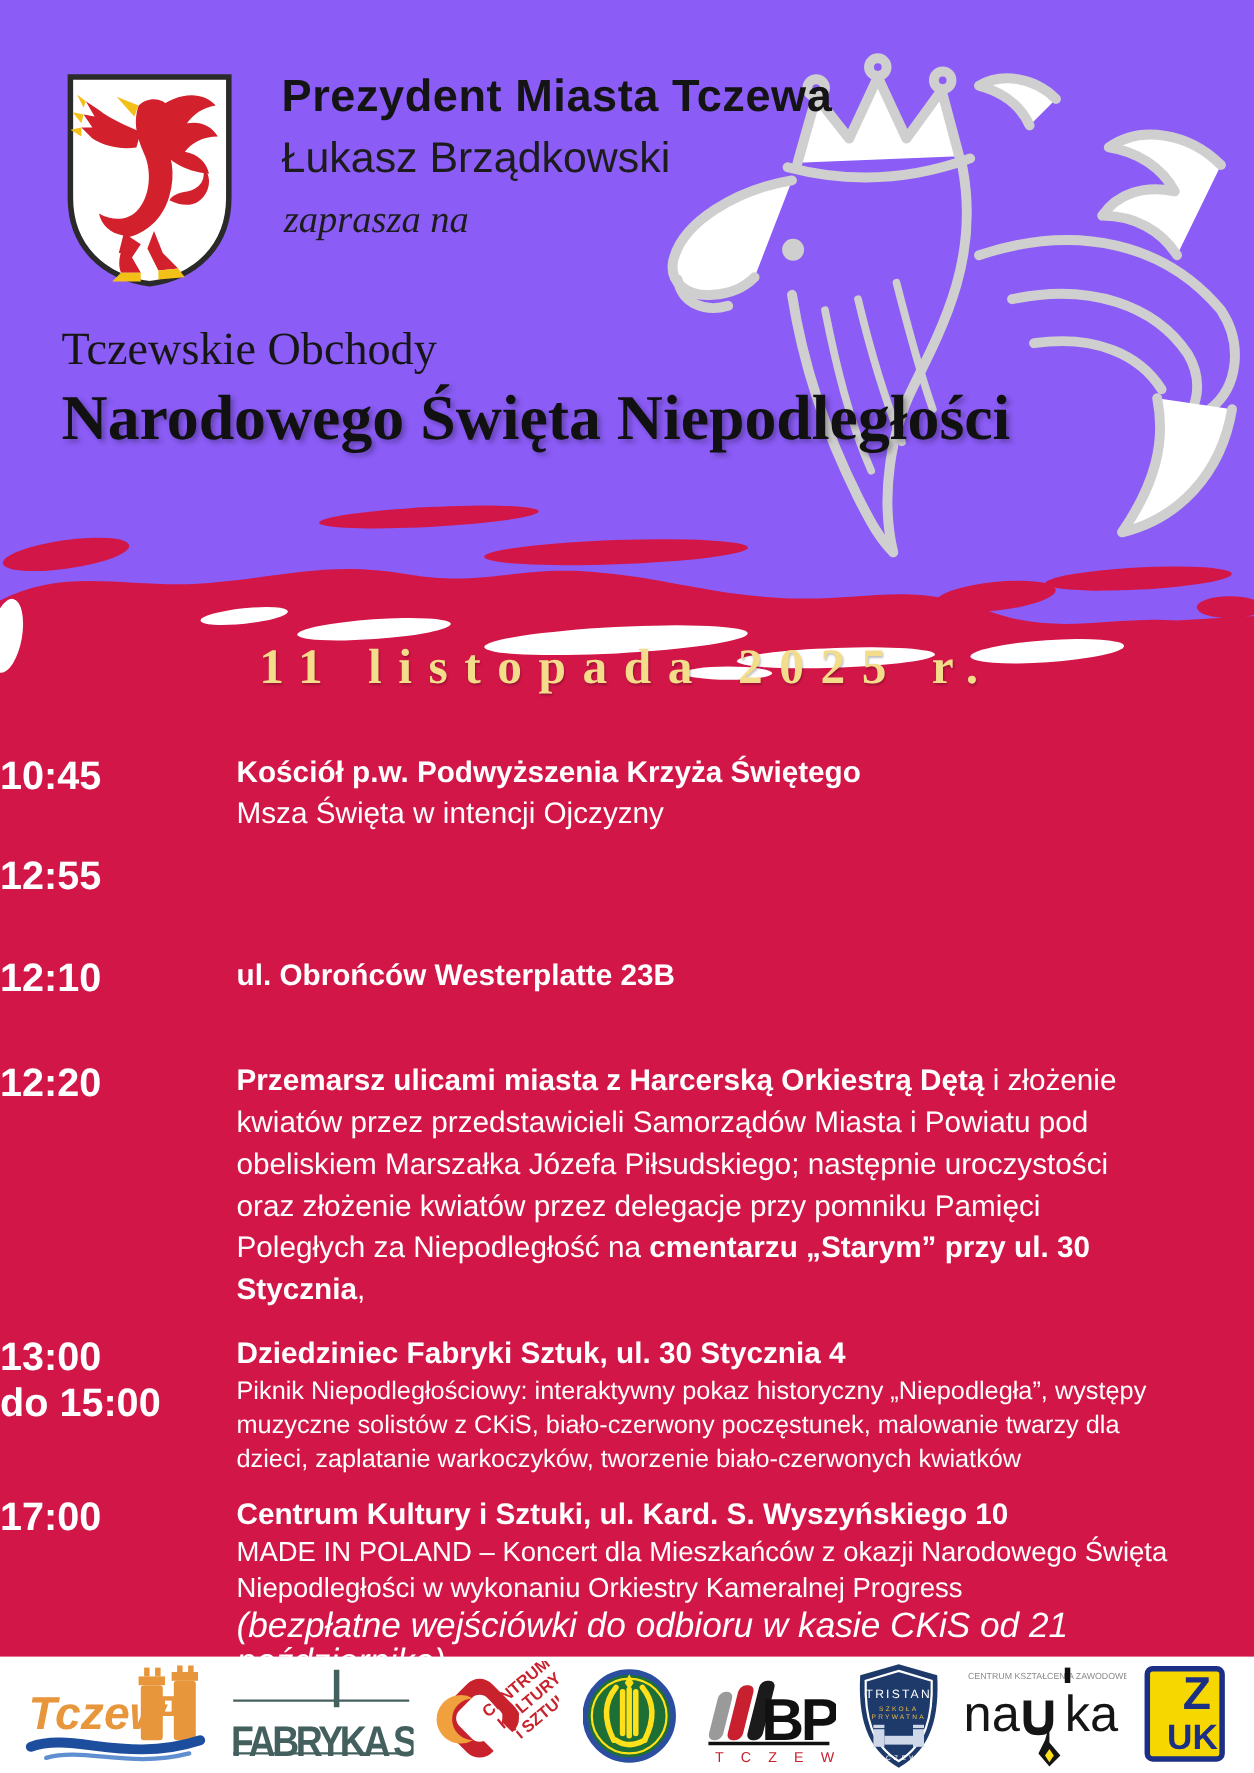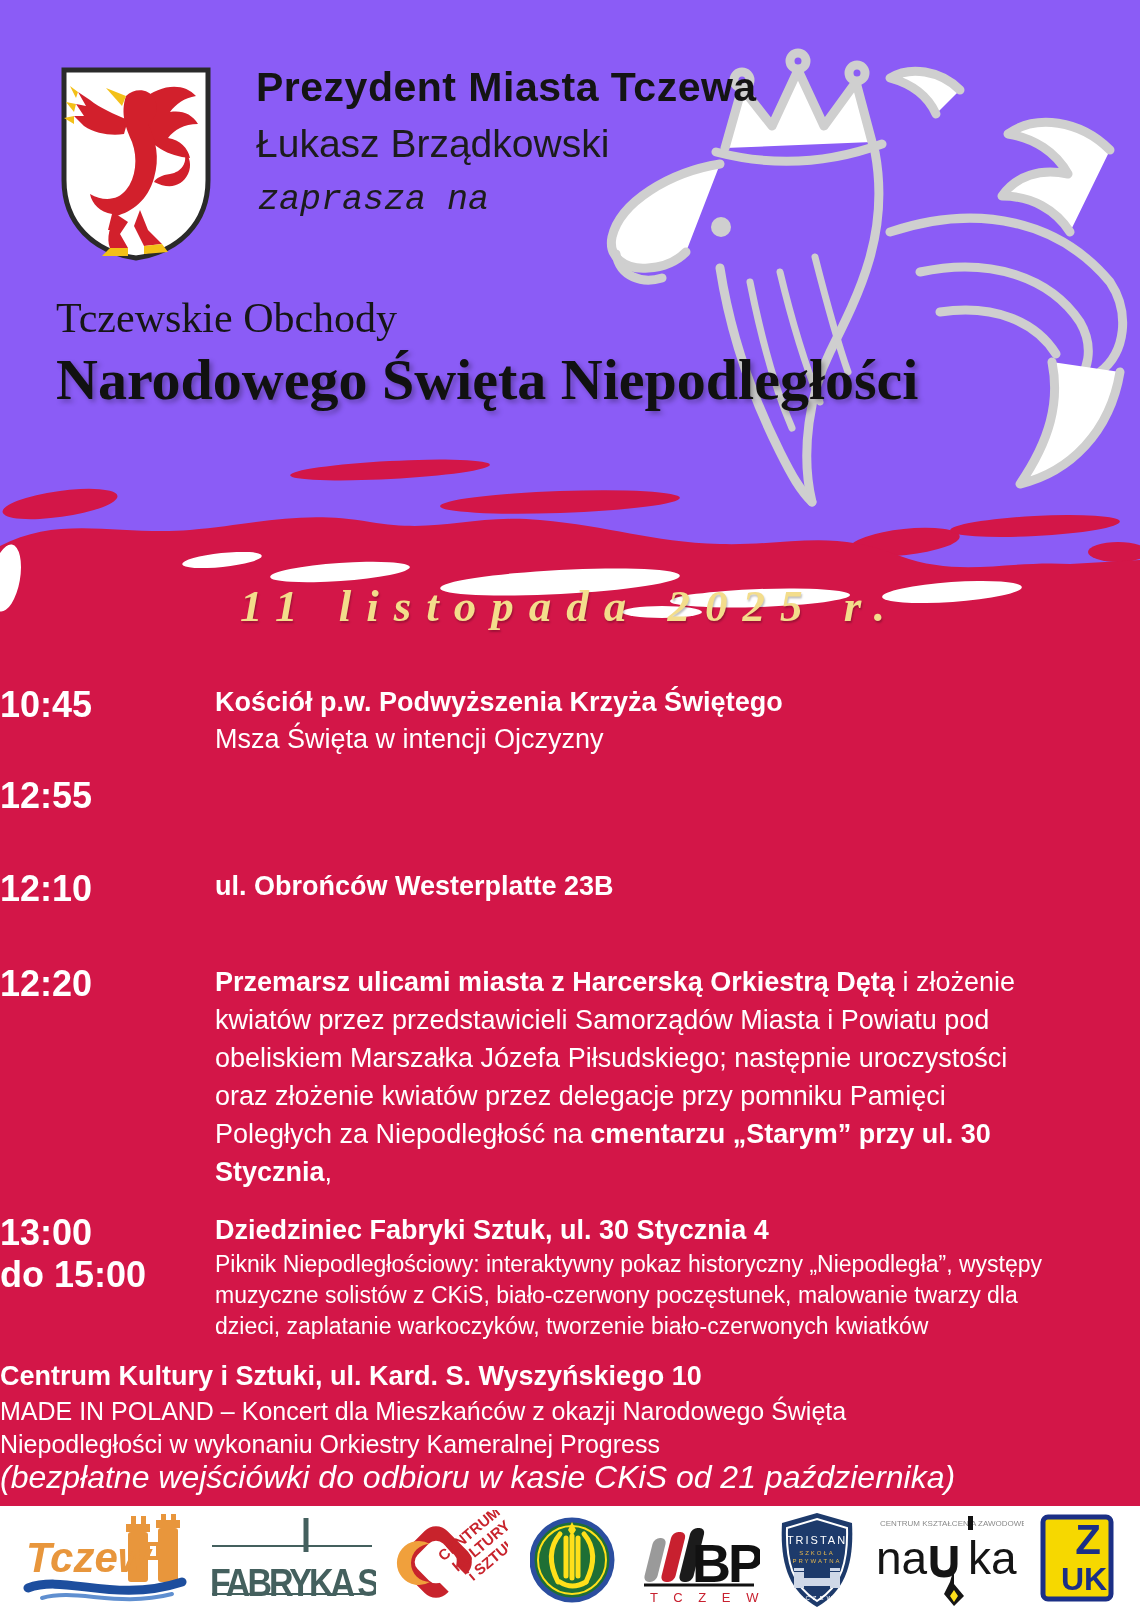--- a/index.html
+++ b/index.html
@@ -6,29 +6,29 @@
   .poster{
     position:relative;width:1140px;height:1612px;margin:0 auto;
     background:#8b5cf6;overflow:hidden;
     font-family:"Liberation Sans",sans-serif;
   }
   .abs{position:absolute;}
   
   .hdr-title{left:256px;top:64px;font-size:41px;font-weight:800;color:#141414;letter-spacing:.5px;}
   .hdr-name{left:256px;top:122px;font-size:39px;font-weight:400;color:#1c1c1c;}
   .hdr-invite{left:258px;top:180px;font-size:35px;font-style:italic;color:#1c1c1c;
-    font-family:Liberation Mono, monospace;}
+    font-family:Liberation Serif, serif;}
   
   .title-sub{left:56px;top:294px;font-size:42px;font-weight:500;color:#161616;
     font-family:"Liberation Serif",serif;}
   .title-main{left:56px;top:346px;font-size:58px;font-weight:700;color:#111;
     font-family:"Liberation Serif",serif;text-shadow:3px 3px 5px rgba(0,0,0,.28);white-space:nowrap;}
   
   .date-banner{left:0;top:580px;width:1140px;text-align:center;
-    font-family:"Liberation Serif",serif;font-style:italic;font-weight:700;
+    font-family:"Liberation Serif",serif;font-weight:700;
     font-size:45px;letter-spacing:15px;color:#f3dd8b;text-shadow:1px 2px 2px rgba(0,0,0,.25);}
   
   .row{display:flex;color:#fff;width:1110px;}
   .row .time{width:215px;flex:0 0 215px;text-align:left;font-size:36px;font-weight:700;line-height:42px;}
   .row .content{flex:1;}
   .item-title{font-size:27px;font-weight:700;line-height:37px;}
   .item-desc{font-size:27px;font-weight:400;line-height:37px;}
   .para{font-size:27px;font-weight:400;line-height:38px;width:805px;}
   .para b{font-weight:700;text-align:right;}
   .desc-small{font-size:23px;font-weight:400;line-height:31px;width:870px;}
@@ -143,20 +143,21 @@
       <div>13:00</div>
       <div>do 15:00</div>
     </div>
     <div class="content">
       <div class="item-title">Dziedziniec Fabryki Sztuk, ul. 30 Stycznia 4</div>
       <div class="desc-small">Piknik Niepodległościowy: interaktywny pokaz historyczny „Niepodległa”, występy muzyczne solistów z CKiS, biało-czerwony poczęstunek, malowanie twarzy dla dzieci, zaplatanie warkoczyków, tworzenie biało-czerwonych kwiatków</div>
     </div>
   </div>
 
   <div class="abs row" style="left:0;top:1358px">
+    <div class="time">17:00</div>
     <div class="content">
       <div class="item-title">Centrum Kultury i Sztuki, ul. Kard. S. Wyszyńskiego 10</div>
       <div class="desc-mid">MADE IN POLAND – Koncert dla Mieszkańców z okazji Narodowego Święta Niepodległości w wykonaniu Orkiestry Kameralnej Progress</div>
       <div class="note-italic">(bezpłatne wejściówki do odbioru w kasie CKiS od 21 października)</div>
     </div>
   </div>
 
   <div class="abs footer-band"></div>
 
   <svg class="abs" style="left:22px;top:1514px" width="165" height="92" viewBox="0 0 165 92">

